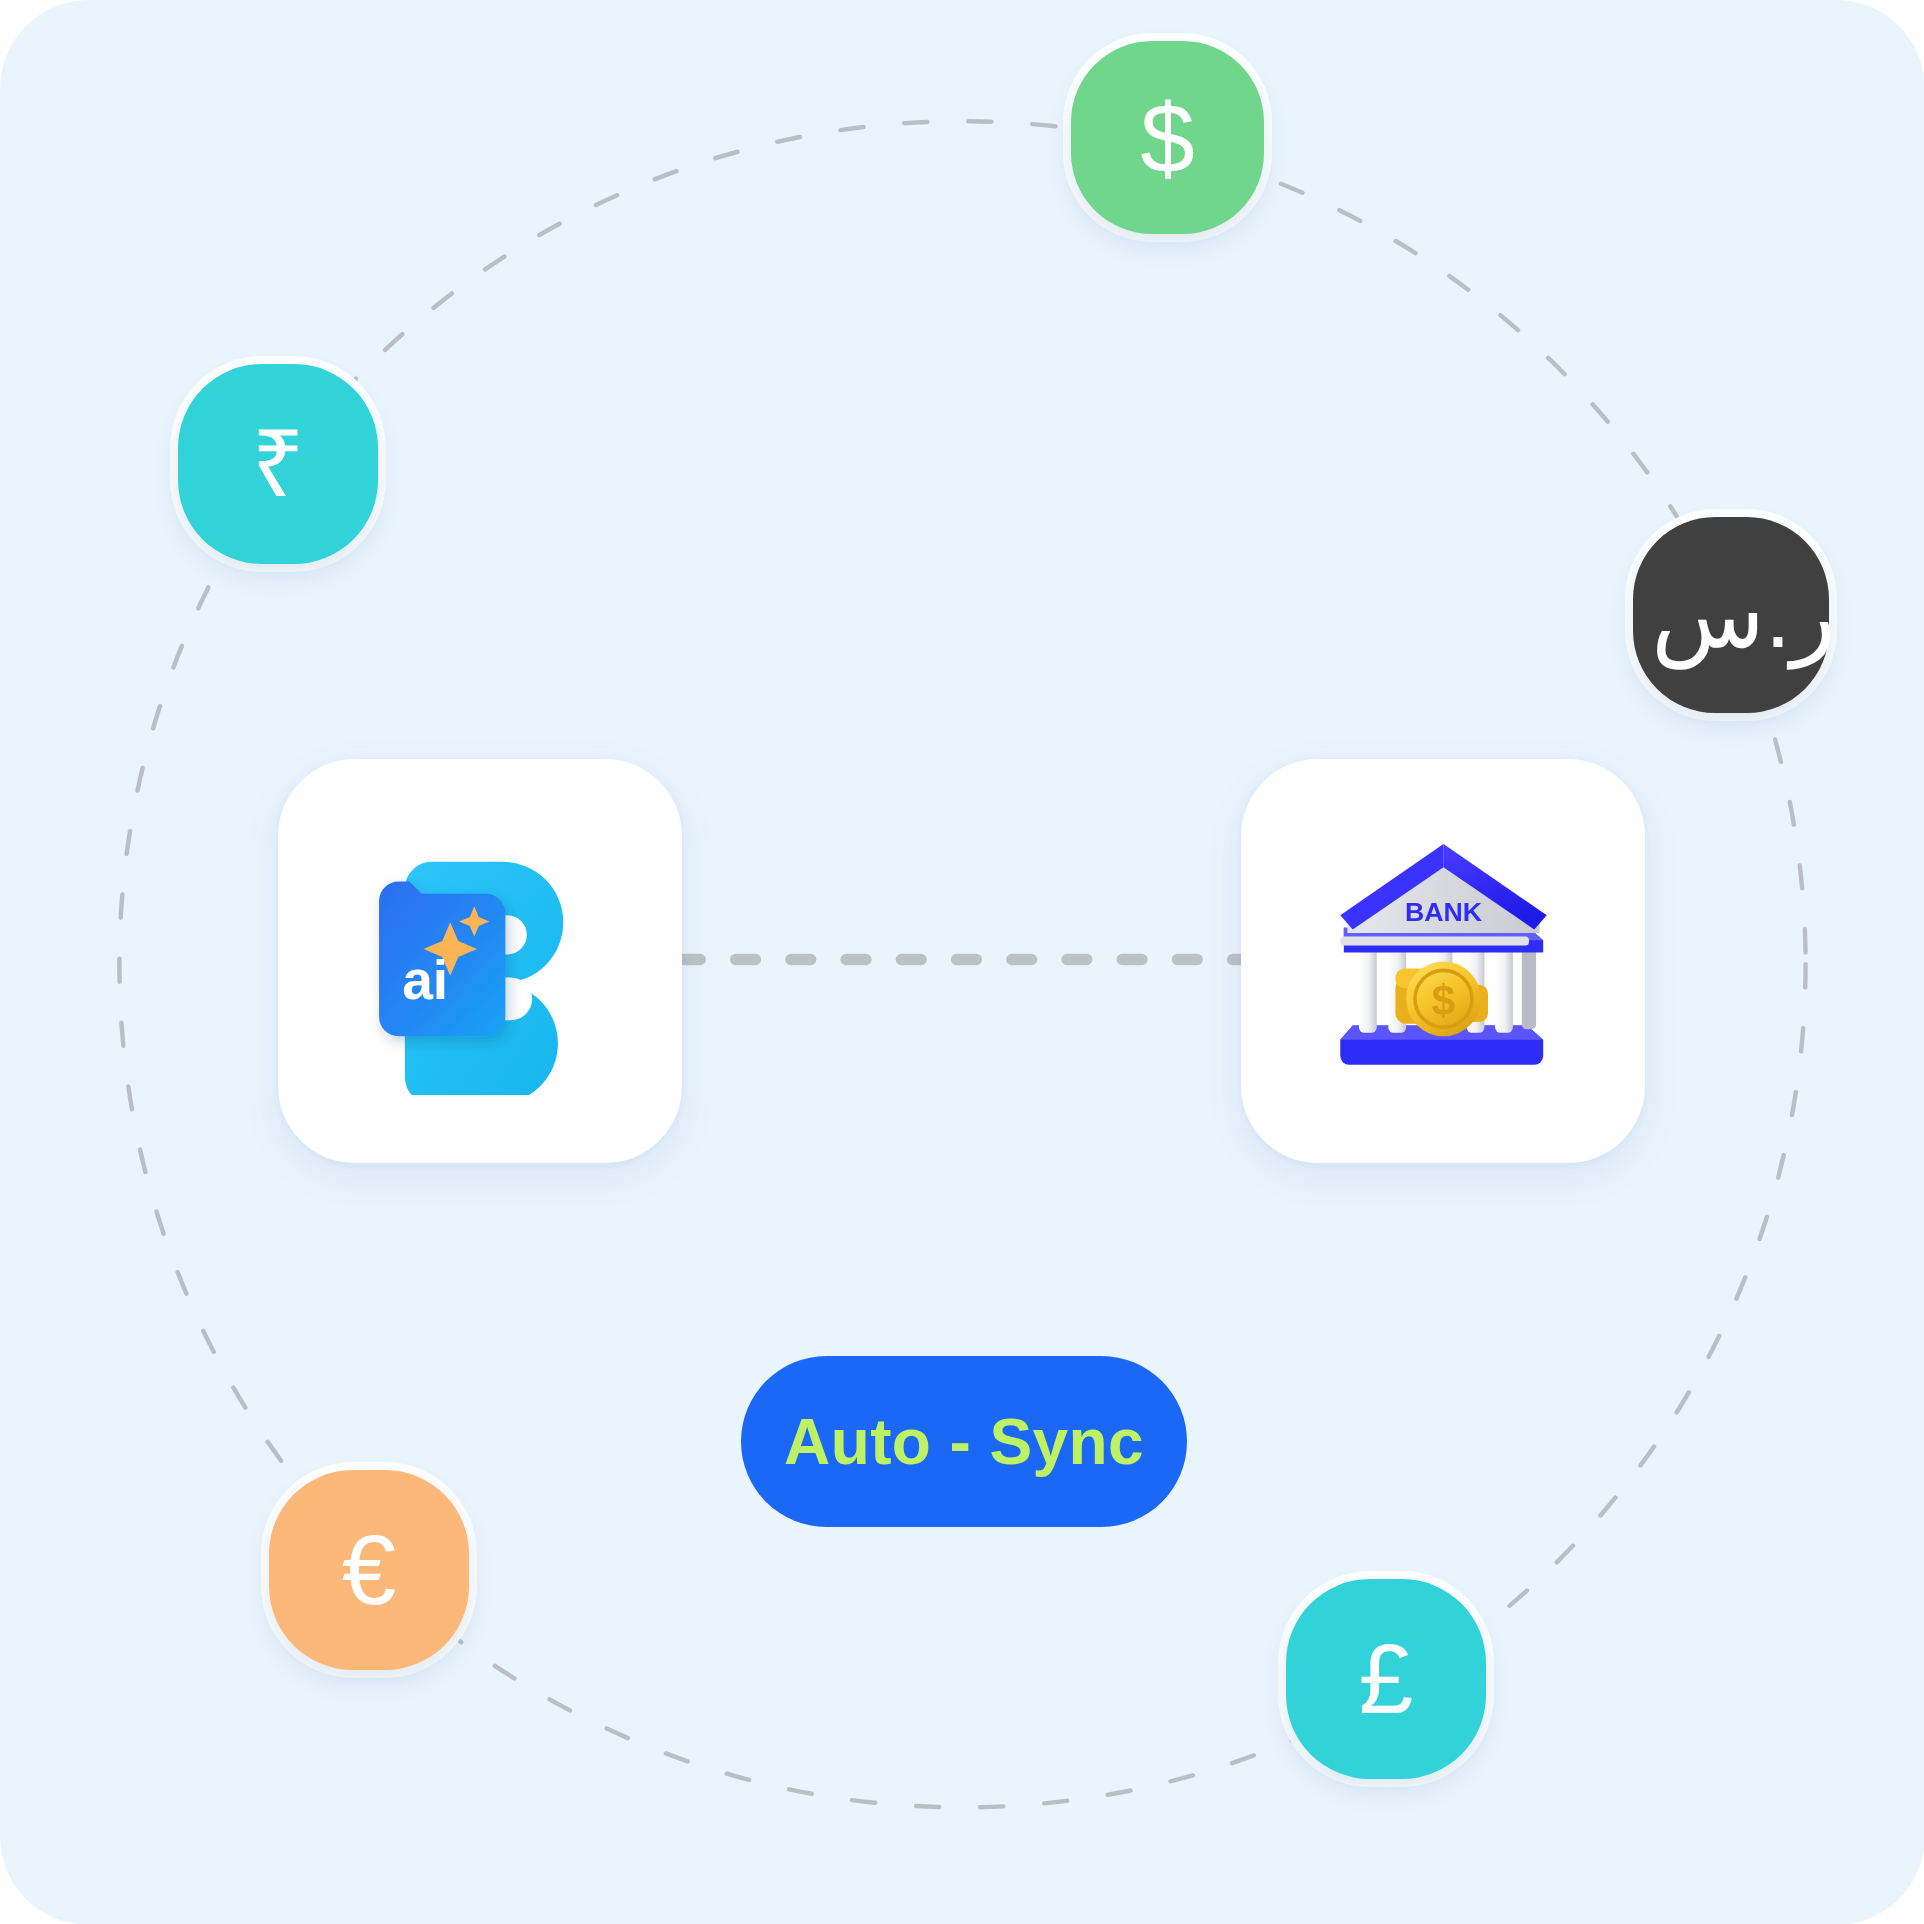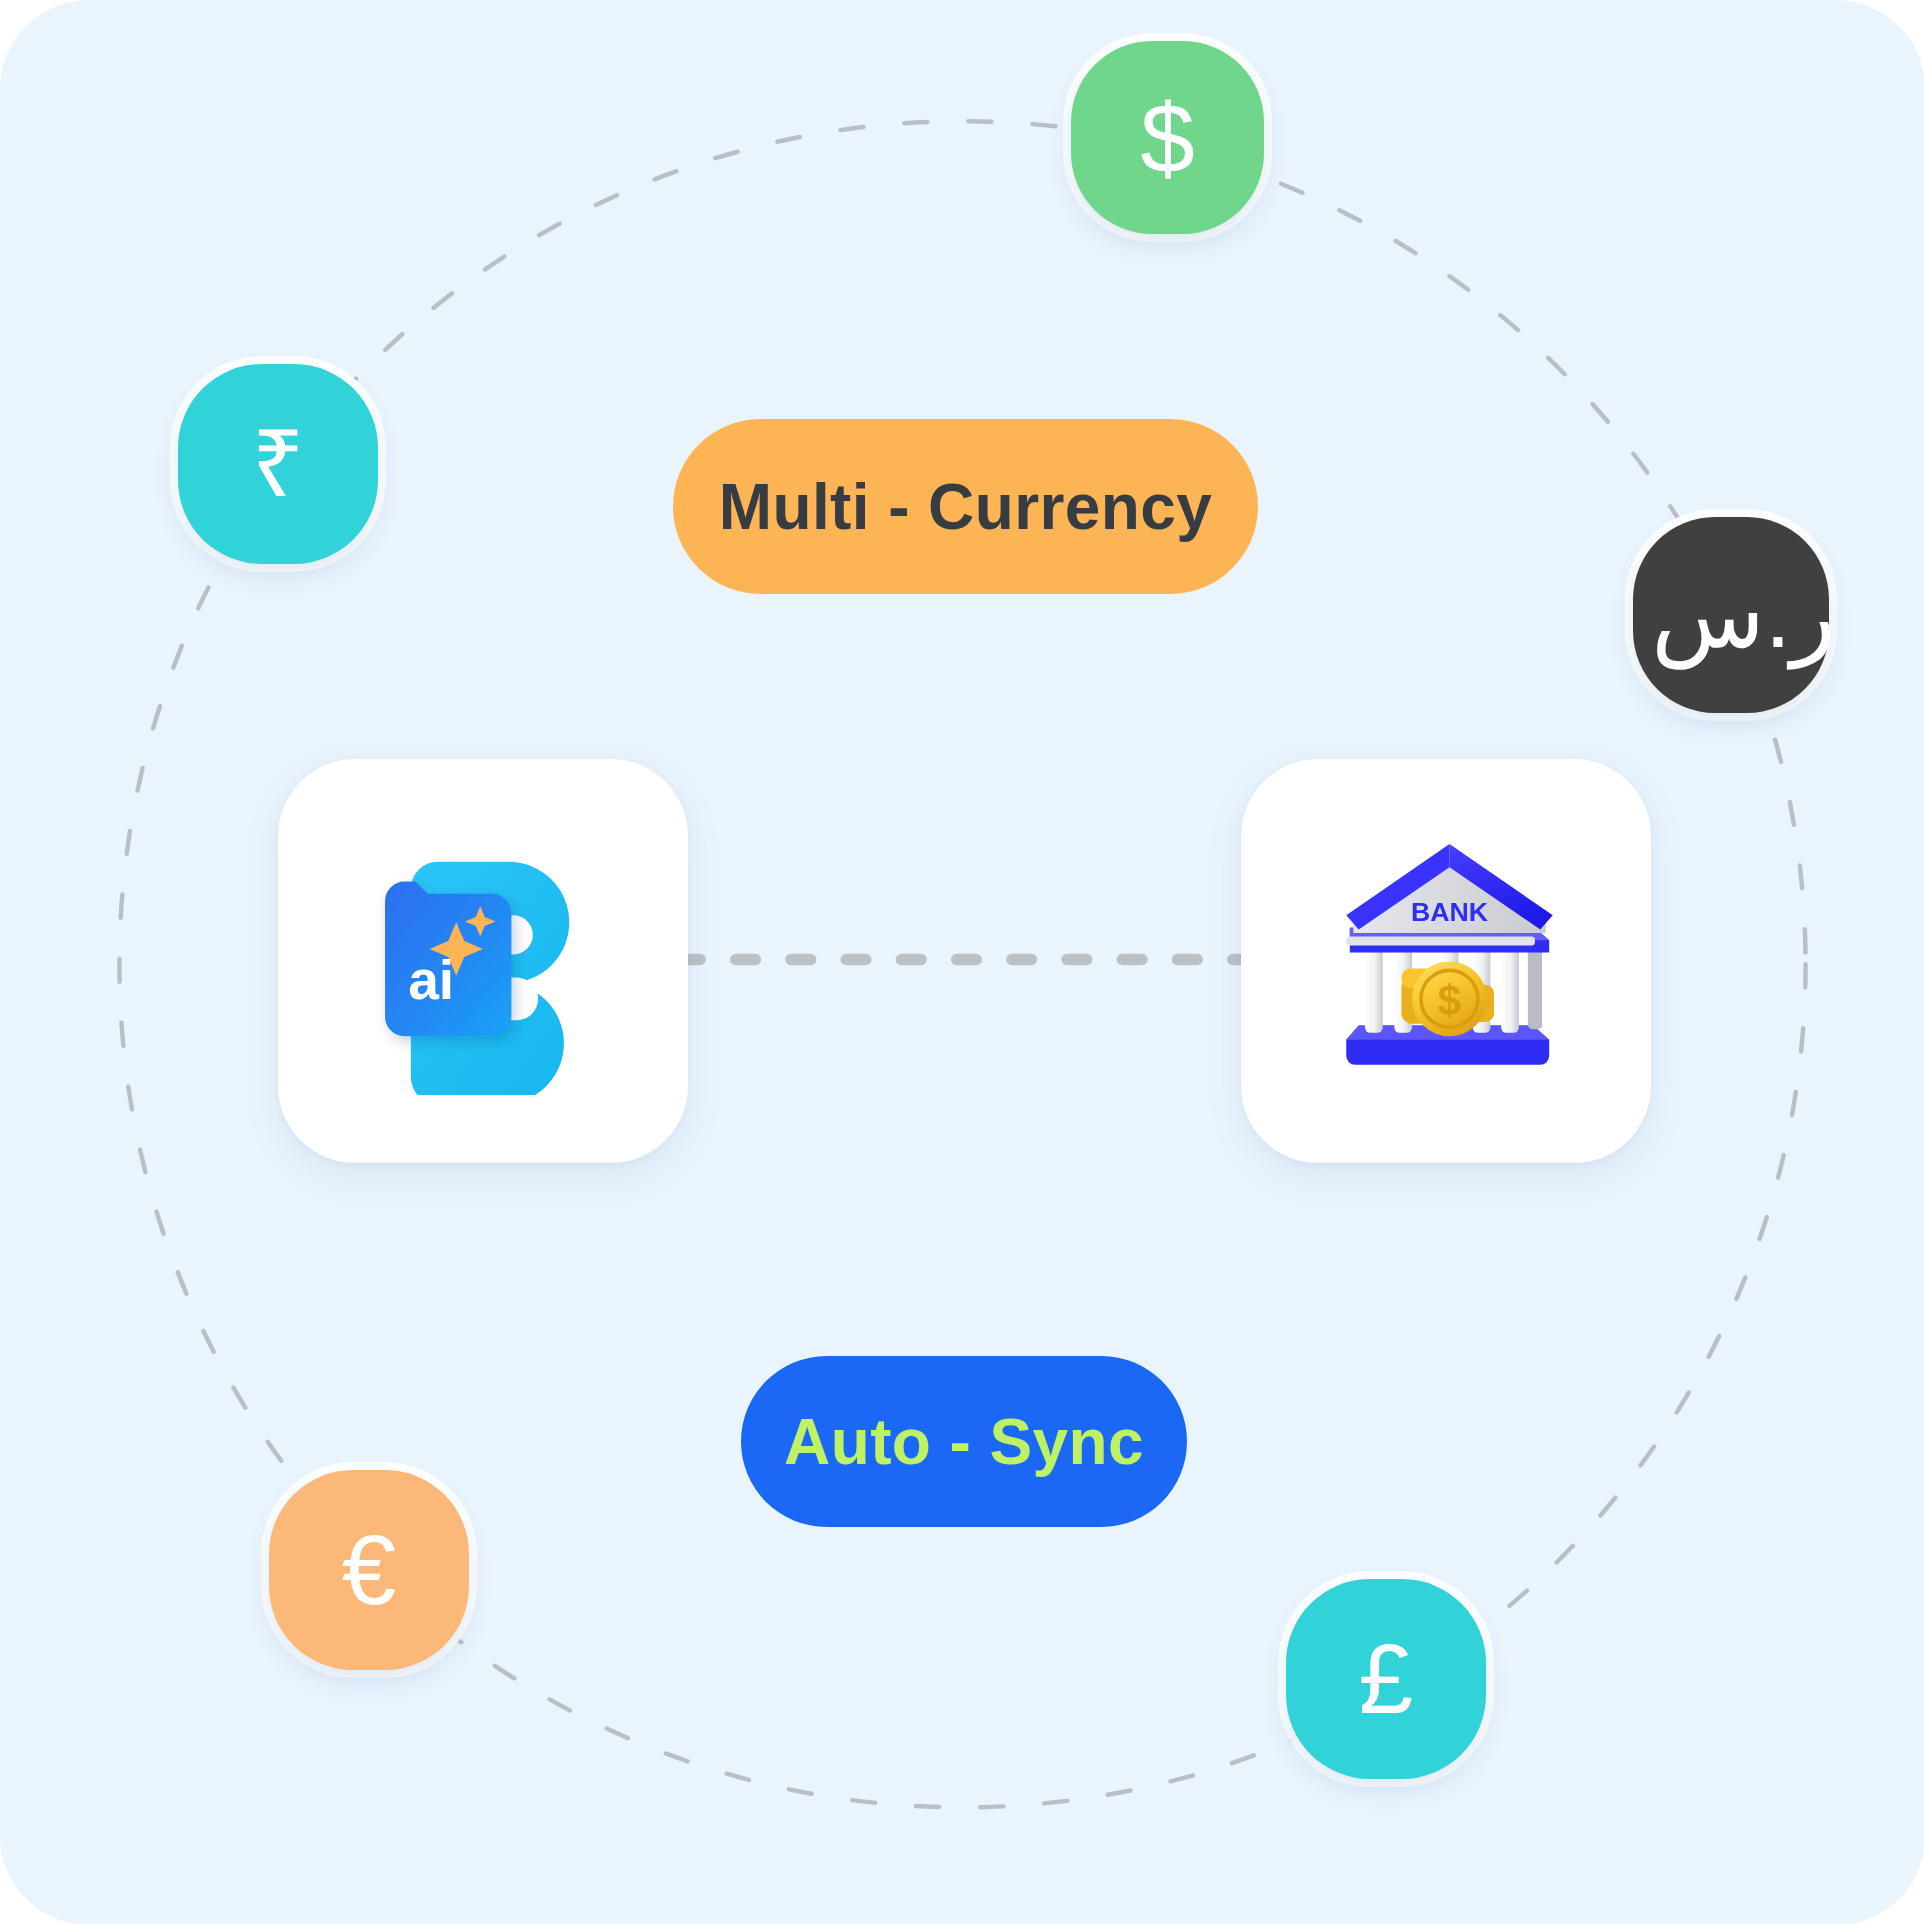--- a/index.html
+++ b/index.html
@@ -50,21 +50,20 @@
     position: absolute;
     width: 404px;
     height: 404px;
     background: #ffffff;
     border-radius: 77px;
     box-shadow: 0 12.5px 36px rgba(60, 110, 170, 0.10),
                 0 1.8px 7.1px rgba(60, 110, 170, 0.05);
     display: flex;
     align-items: center;
     justify-content: center;
-    padding-left: 6px;
   }
   .card-logo  { left: 278px;  top: 759px; }
   .card-bank  { left: 1241px; top: 759px; }
 
   .card svg { display: block; }
 
   
   .pill {
     position: absolute;
     display: flex;
@@ -219,23 +218,20 @@
         <rect x="96" y="168" width="76" height="52" rx="12" fill="#e8b01c"></rect>
         <rect x="96" y="158" width="76" height="22" rx="10" fill="#f8c62c"></rect>
         <rect x="150" y="176" width="50" height="42" rx="10" fill="#e8b01c"></rect>
         <circle cx="150" cy="192" r="42" fill="url(#coinG)"></circle>
         <circle cx="150" cy="192" r="32" fill="none" stroke="#d99e10" stroke-width="4"></circle>
         <text x="150" y="210" text-anchor="middle" font-family="'Liberation Sans', sans-serif" font-size="48" font-weight="700" fill="#d99e10">$</text>
       </g>
     </svg>
   </div>
 
-  <div class="pill pill-multicurrency">
-    <span>Multi - Currency</span>
-  </div>
 
   <div class="pill pill-autosync">
     <span>Auto - Sync</span>
   </div>
 
   <div class="badge badge-usd">
     <span class="badge-glyph">$</span>
   </div>
 
   <div class="badge badge-inr">

